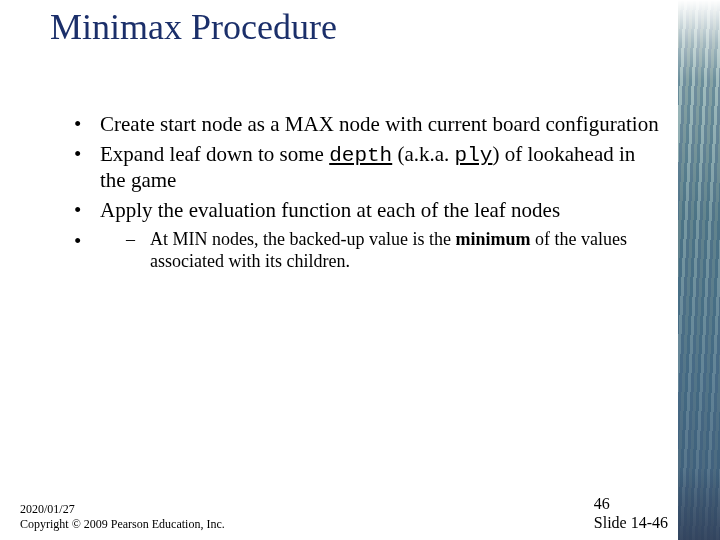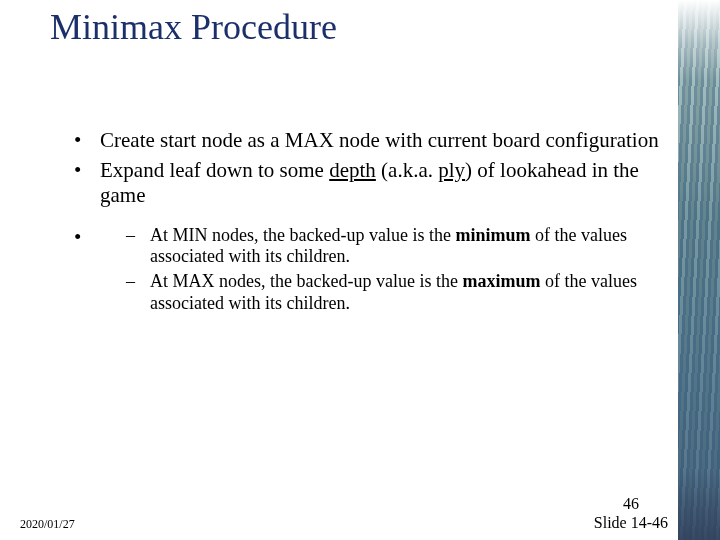--- a/index.html
+++ b/index.html
@@ -52,21 +52,21 @@
   .title {
     position: absolute;
     top: 6px;
     left: 50px;
     font-size: 36px;
     color: #1b2f6a;
     font-weight: normal;
   }
   .content {
     position: absolute;
-    top: 128px;
+    top: 112px;
     left: 72px;
     right: 60px;
     font-size: 21px;
     line-height: 1.22;
   }
   ul.main {
     list-style: none;
     margin: 0;
     padding: 0;
   }
@@ -77,52 +77,52 @@
   }
   ul.main > li::before {
     content: "•";
     position: absolute;
     left: 2px;
     top: 0;
     font-size: 21px;
   }
   ul.sub {
     list-style: none;
-    margin: 16px 0 6px 0;
+    margin: 6px 0 6px 0;
     padding: 0;
     font-size: 18px;
     line-height: 1.18;
   }
   ul.sub > li {
     position: relative;
     padding-left: 50px;
     margin-bottom: 4px;
   }
   ul.sub > li::before {
     content: "–";
     position: absolute;
     left: 26px;
     top: 0;
   }
-  .u { text-decoration: underline; }
+  .u { text-decoration: underline; font-family: Liberation Mono, monospace; }
   b { font-weight: bold; }
   .footer-left {
     position: absolute;
     left: 20px;
     bottom: 8px;
     font-size: 12px;
     line-height: 1.25;
     color: #000;
   }
   .footer-right {
     position: absolute;
     right: 52px;
     bottom: 8px;
     font-size: 16px;
-    text-align: center;
+    text-align: left;
     line-height: 1.2;
   }
   .footer-right .pg {
     display: block;
   }
 </style>
 </head>
 <body>
 
 <div class="bg-strip"></div>
@@ -133,34 +133,35 @@
 
   <div class="content">
     <ul class="main">
       <li>
         <span>Create start node as a MAX node  with current board configuration</span>
       </li>
       <li>
         <span>Expand leaf down to some </span><span class="u">depth</span><span> (a.k.a. </span><span class="u">ply</span><span>) of lookahead in the game</span>
       </li>
       <li>
+        <span>Apply the evaluation function at each of the leaf nodes</span>
+      </li>
+      <li>
         <ul class="sub">
           <li>
             <span>At MIN nodes, the backed-up value is the </span><b>minimum</b><span> of the values associated with its children.</span>
-          </li>
-          <li>
-            <span>At MAX nodes, the backed-up value is the </span><b>maximum</b><span> of the values associated with its children.</span>
           </li>
         </ul>
       </li>
     </ul>
   </div>
 
   <div class="footer-left">
     <div>2020/01/27</div>
+    <div>Copyright © 2009 Pearson Education, Inc.</div>
   </div>
 
   <div class="footer-right">
     <span class="pg">46</span>
     <span class="pg">Slide 14-46</span>
   </div>
 
 </div>
 
 </body></html>

